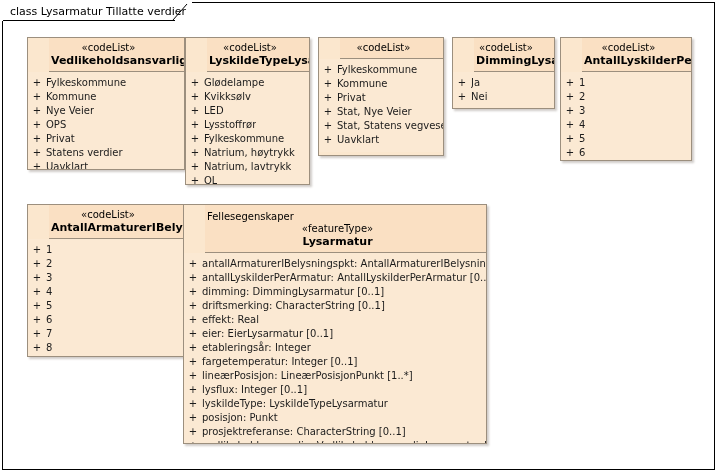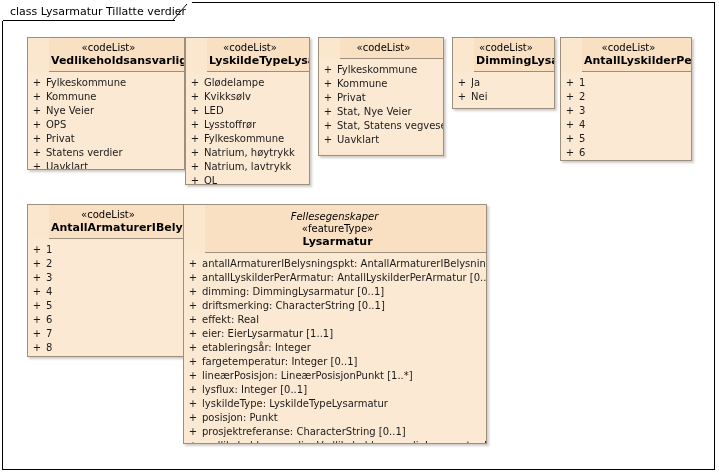--- a/index.html
+++ b/index.html
@@ -87,23 +87,22 @@
   }
   .classname {
     font-size: 11px;
     font-weight: bold;
     color: #000000;
     line-height: 13px;
     white-space: nowrap;
   }
   .pkg-label {
     font-size: 10px;
-    font-style: italic;
     color: #000000;
-    text-align: center;
+    text-align: left;
     padding: 2px 6px 0 0;
     line-height: 12px;
     white-space: nowrap;
   }
   .uml-body {
     background: #fbe9d3;
     padding: 4px 0 5px 0;
   }
   .feature-row {
     display: flex;
@@ -368,21 +367,21 @@
       <div class="feature-row">
         <span class="vis">+</span>
         <span class="feature-label">driftsmerking: CharacterString [0..1]</span>
       </div>
       <div class="feature-row">
         <span class="vis">+</span>
         <span class="feature-label">effekt: Real</span>
       </div>
       <div class="feature-row">
         <span class="vis">+</span>
-        <span class="feature-label">eier: EierLysarmatur [1..1]</span>
+        <span class="feature-label">eier: EierLysarmatur [0..1]</span>
       </div>
       <div class="feature-row">
         <span class="vis">+</span>
         <span class="feature-label">etableringsår: Integer</span>
       </div>
       <div class="feature-row">
         <span class="vis">+</span>
         <span class="feature-label">fargetemperatur: Integer [0..1]</span>
       </div>
       <div class="feature-row">

